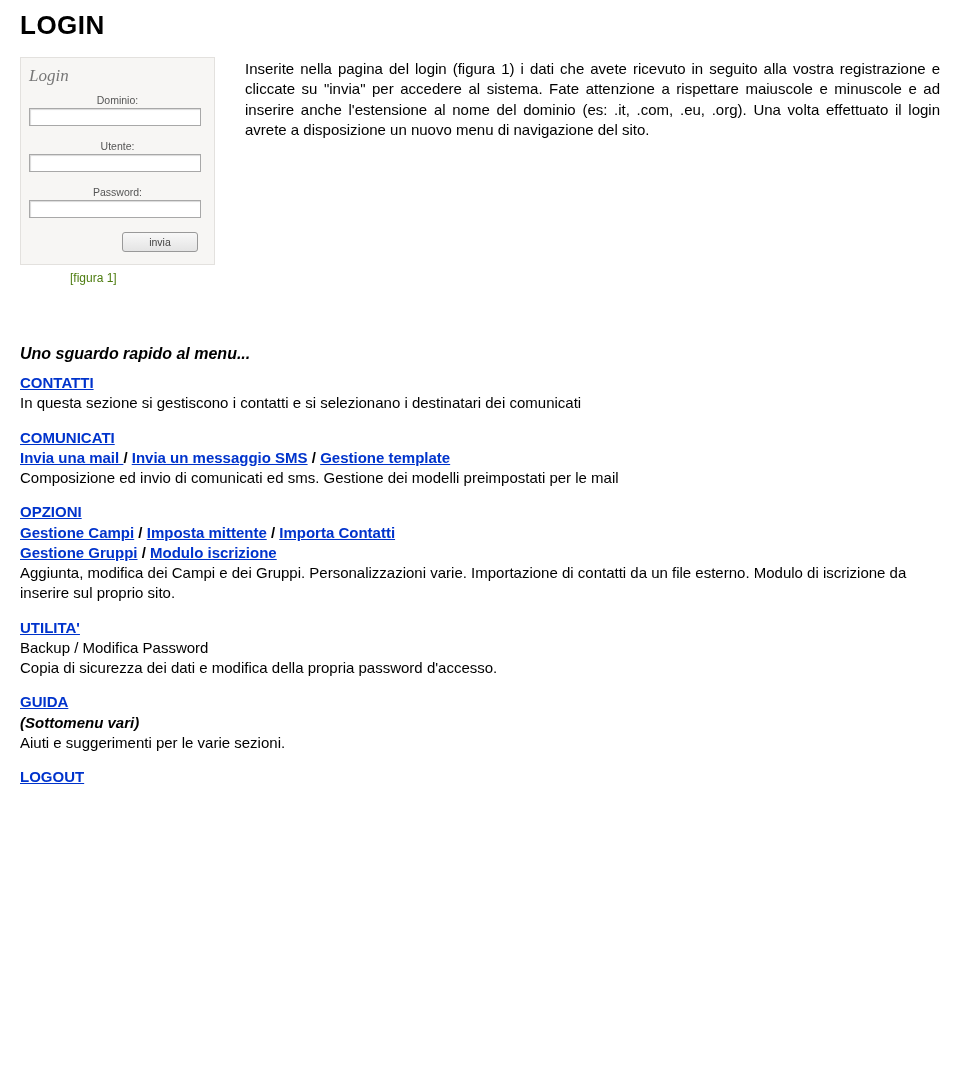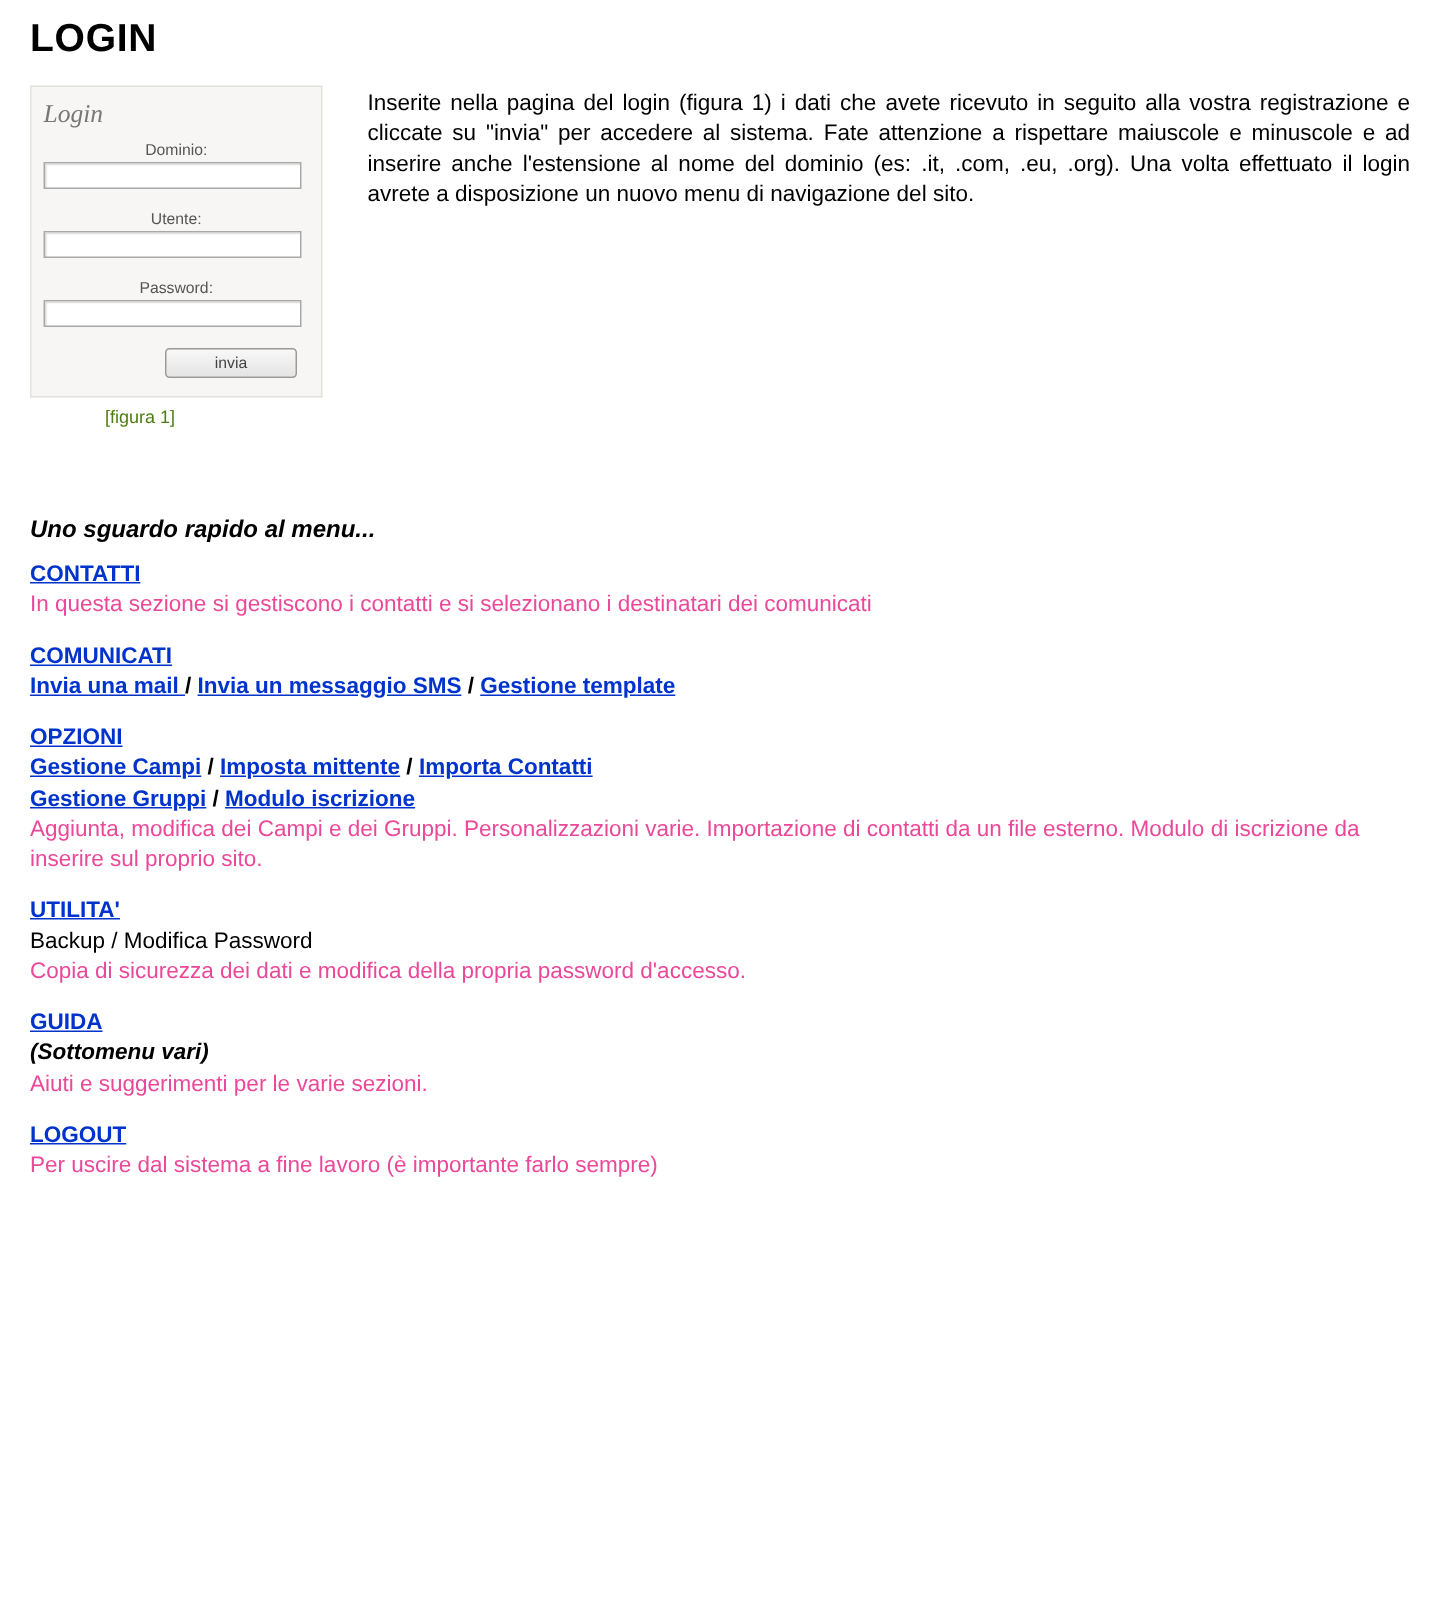--- a/index.html
+++ b/index.html
@@ -59,21 +59,21 @@
     box-sizing: border-box;
     background: #fff;
     margin-bottom: 8px;
   }
   .login-box .submit-row {
     text-align: right;
     padding-right: 8px;
     margin-top: 6px;
   }
   .login-box button {
-    width: 88px;
+    width: 76px;
     height: 20px;
     font-size: 10.5px;
     color: #444;
     background: linear-gradient(#f8f8f8, #e4e4e4);
     border: 1px solid #999;
     border-radius: 3px;
     cursor: pointer;
     font-family: Tahoma, Arial, sans-serif;
   }
   .intro-text {
@@ -104,21 +104,21 @@
     text-decoration: underline;
     font-weight: 700;
   }
   .link-inline {
     color: #0033cc;
     text-decoration: underline;
     font-weight: 700;
     text-align: center;
   }
   .desc {
-    color: #ec4899;
+    color: #000000;
     margin-top: 39px;
   }
   .bold {
     font-weight: 400;
     text-align: right;
   }
   .italic-bold {
     font-style: italic;
     font-weight: 700;
   }
@@ -157,20 +157,21 @@
 <div class="section-title">Uno sguardo rapido al menu...</div>
 
 <div class="block">
   <a href="#" class="link">CONTATTI</a><br>
   <span class="desc">In questa sezione si gestiscono i contatti e si selezionano i destinatari dei comunicati</span>
 </div>
 
 <div class="block">
   <a href="#" class="link">COMUNICATI</a><br>
   <a href="#" class="link-inline">Invia una mail </a><span class="sep"> / </span><a href="#" class="link-inline">Invia un messaggio SMS</a><span class="sep"> / </span><a href="#" class="link-inline">Gestione template</a><br>
+  <span class="desc">Composizione ed invio di comunicati ed sms. Gestione dei modelli preimpostati per le mail</span>
 </div>
 
 <div class="block">
   <a href="#" class="link">OPZIONI</a><br>
   <a href="#" class="link-inline">Gestione Campi</a><span class="sep"> / </span><a href="#" class="link-inline">Imposta mittente</a><span class="sep"> / </span><a href="#" class="link-inline">Importa Contatti</a><br>
   <a href="#" class="link-inline">Gestione Gruppi</a><span class="sep"> / </span><a href="#" class="link-inline">Modulo iscrizione</a><br>
   <span class="desc">Aggiunta, modifica dei Campi e dei Gruppi. Personalizzazioni varie. Importazione di contatti da un file esterno. Modulo di iscrizione da inserire sul proprio sito.</span>
 </div>
 
 <div class="block">
@@ -180,14 +181,13 @@
 </div>
 
 <div class="block">
   <a href="#" class="link">GUIDA</a><br>
   <span class="italic-bold">(Sottomenu vari)</span><br>
   <span class="desc">Aiuti  e suggerimenti per le varie sezioni.</span>
 </div>
 
 <div class="block">
   <a href="#" class="link">LOGOUT</a><br>
-  <span class="desc">Per uscire dal sistema a fine lavoro (è importante farlo sempre)</span>
 </div>
 
 </body></html>

